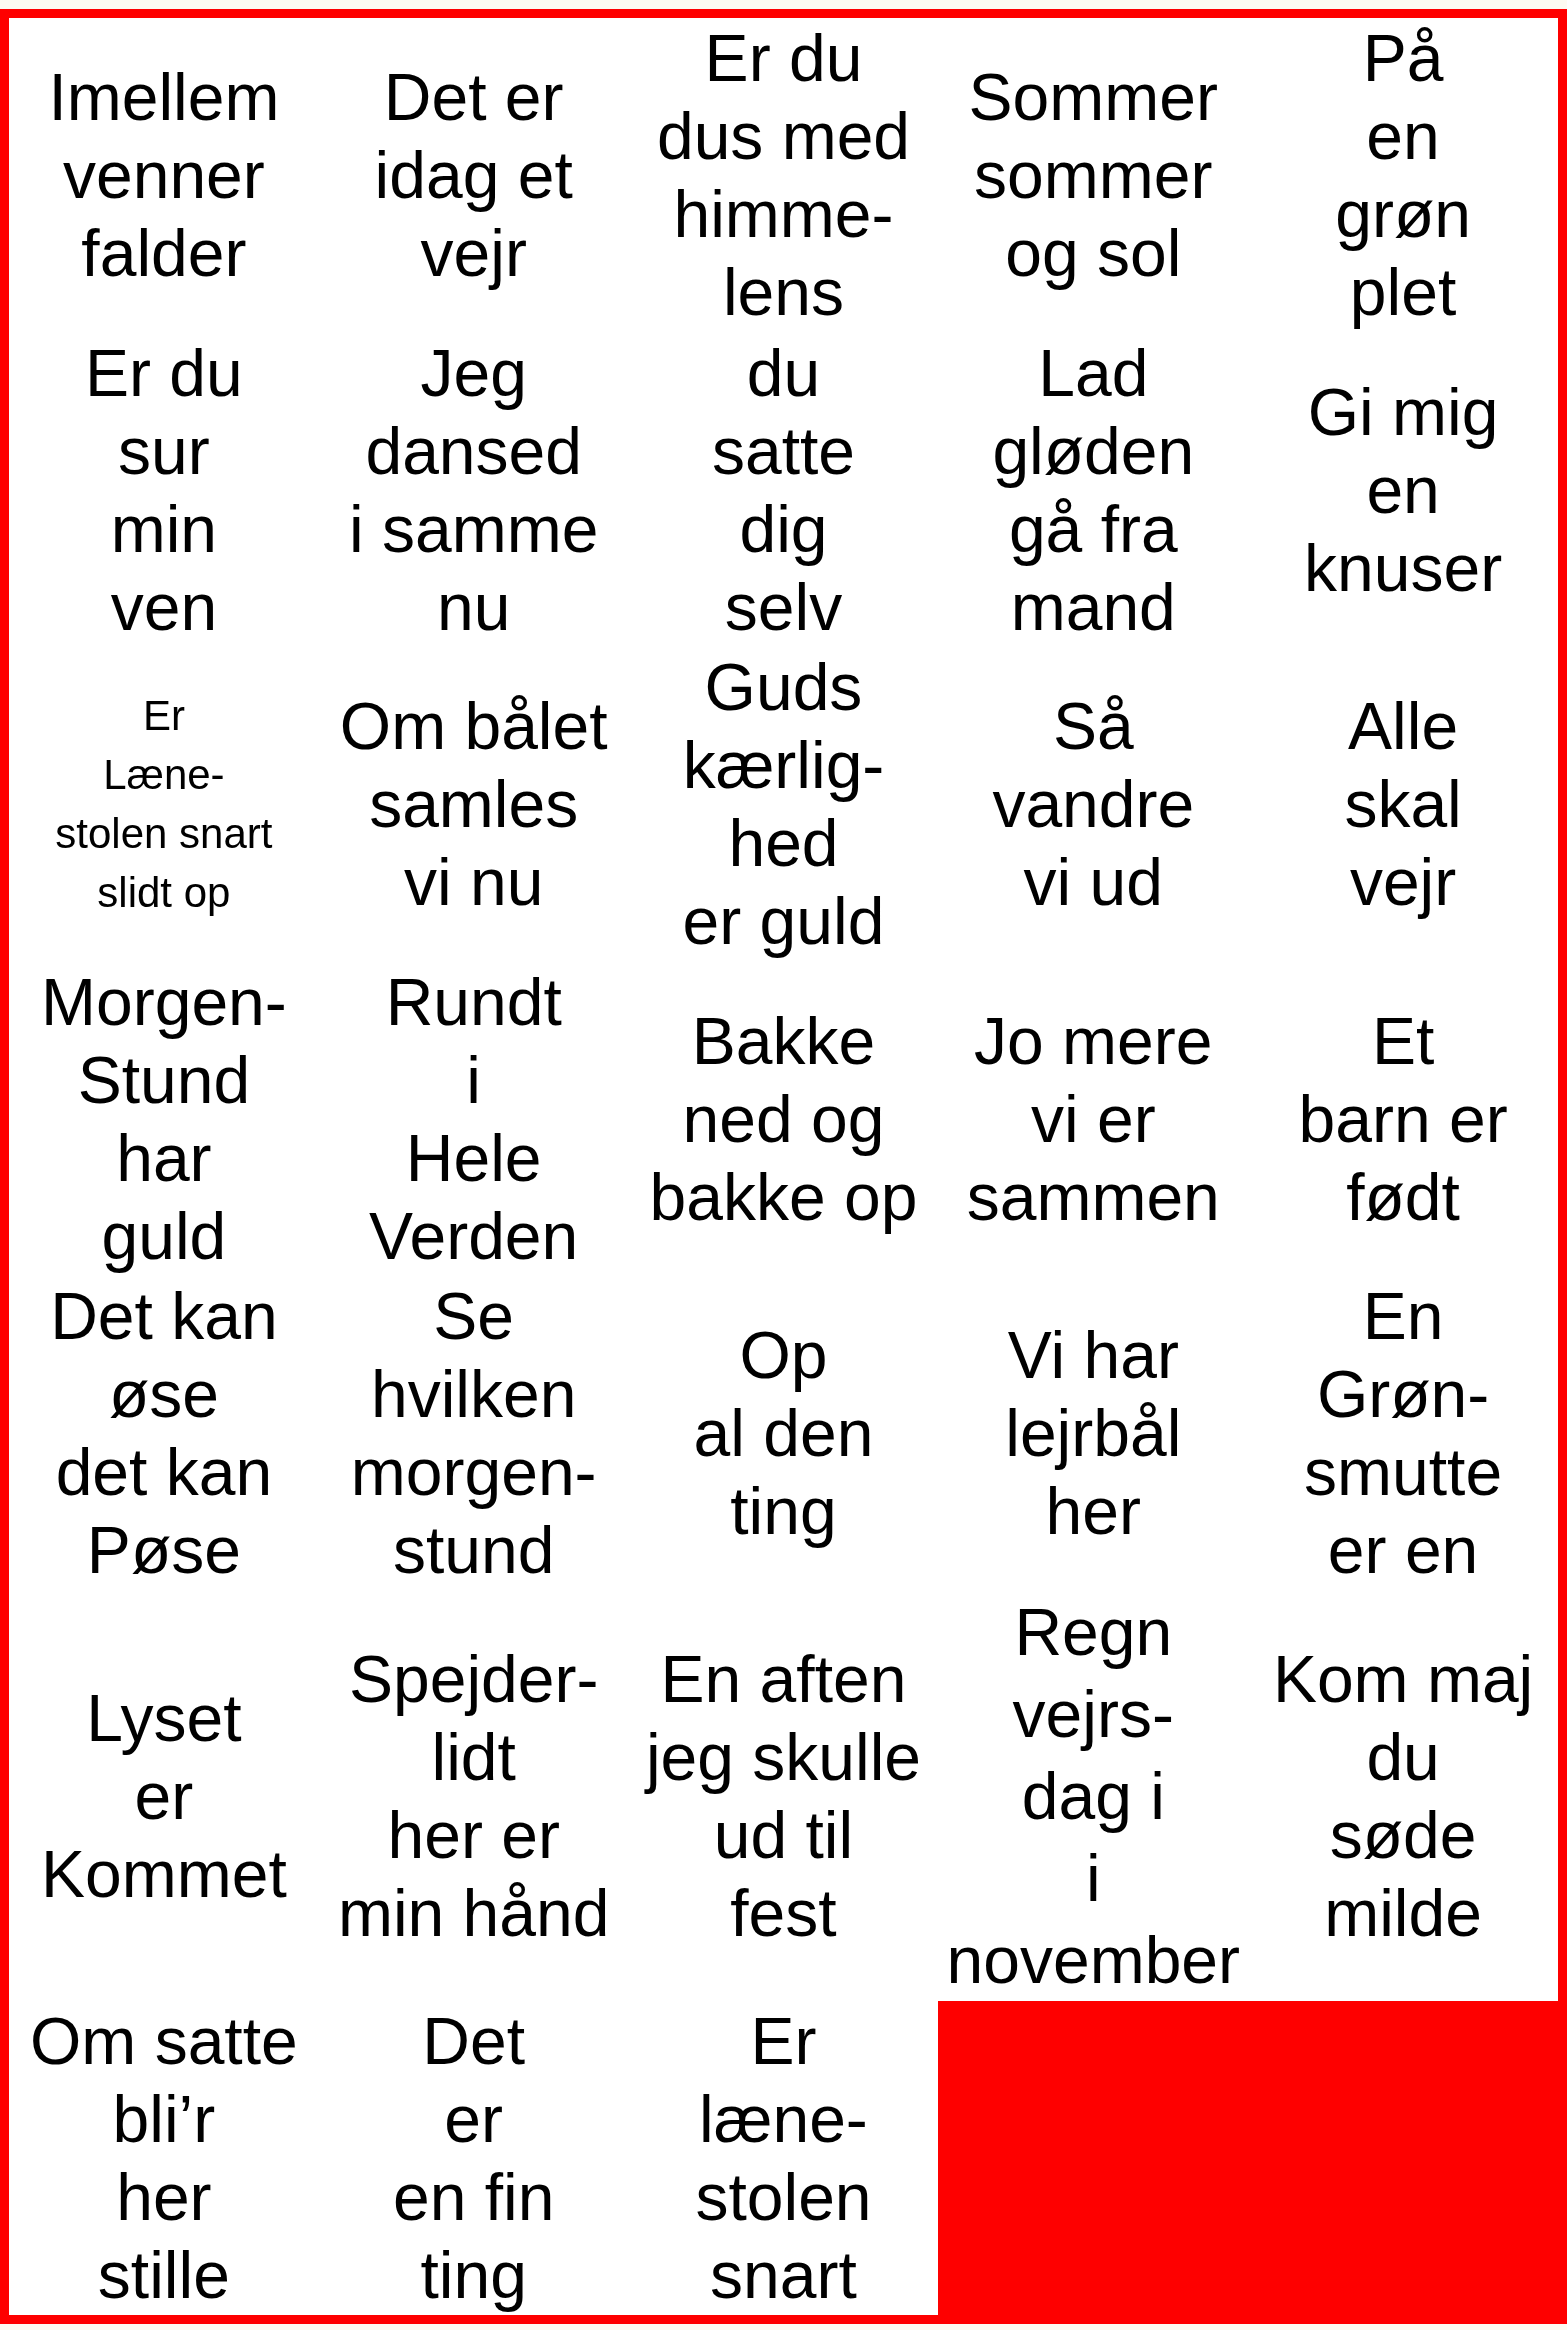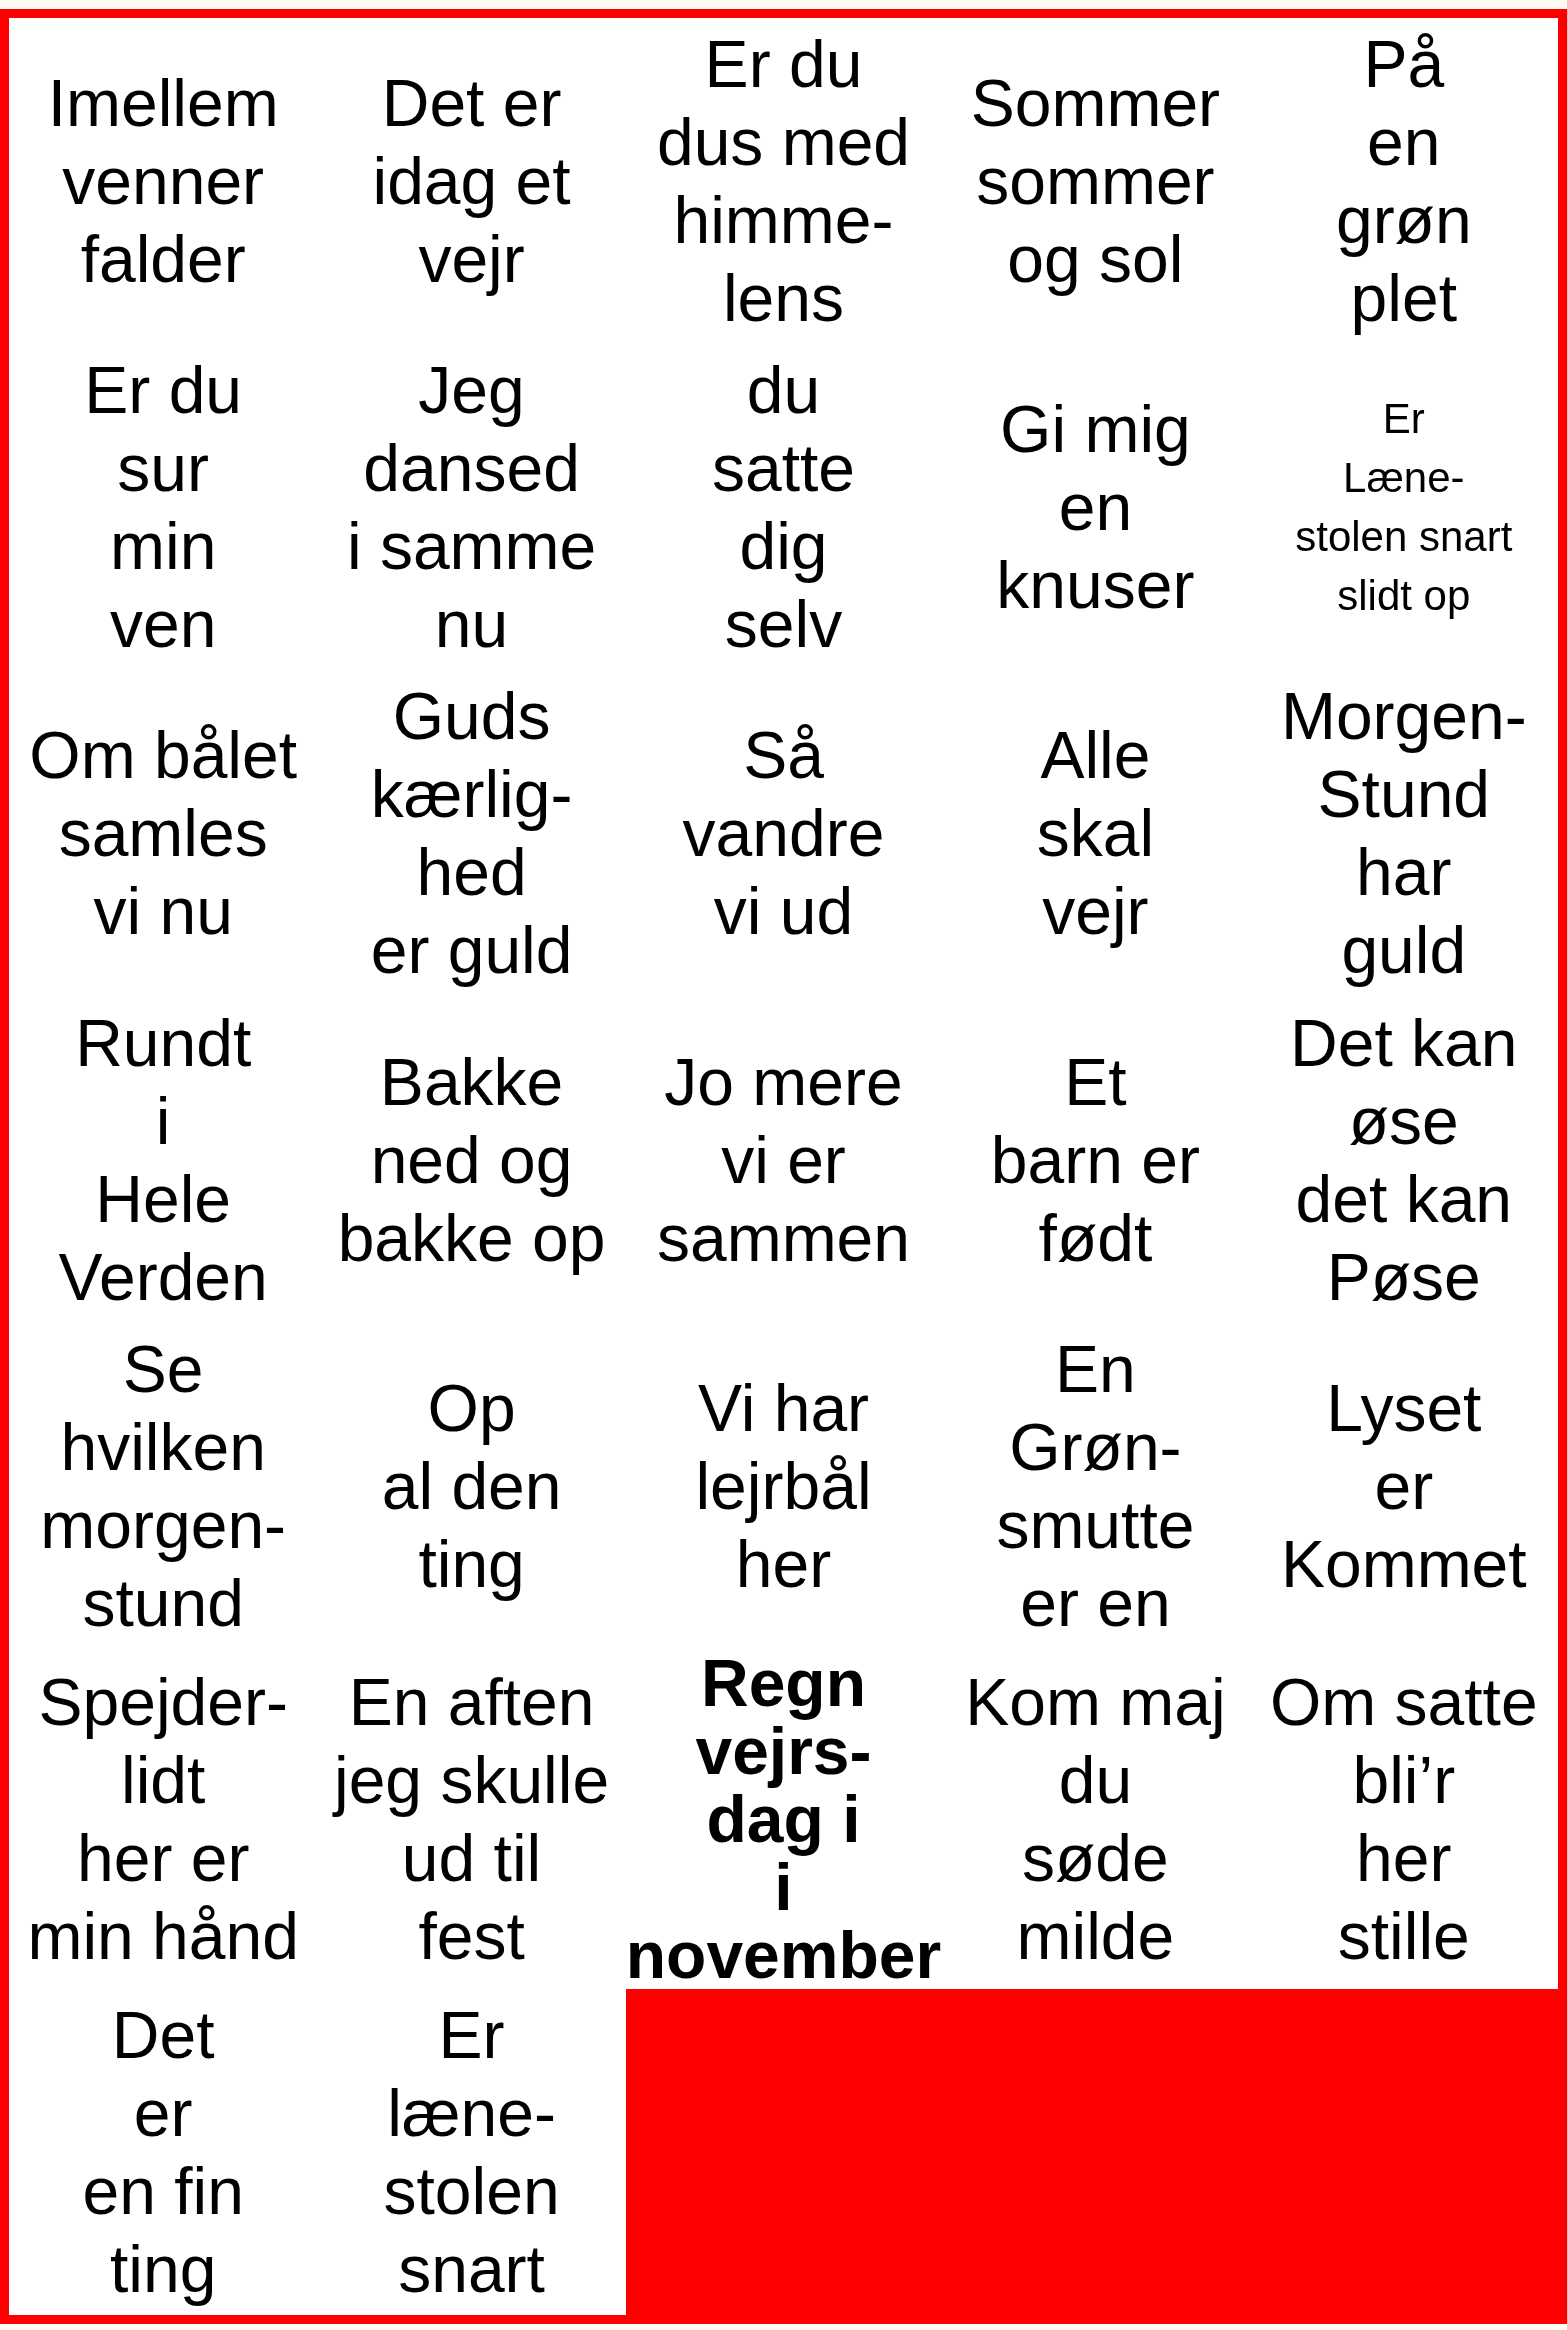--- a/index.html
+++ b/index.html
@@ -37,22 +37,21 @@
     color: var(--text-color, #000000);
     font-size: 66px;
     line-height: 78px;
     letter-spacing: 0px;
   }
   .cell-text.small {
     font-size: 42px;
     line-height: 59px;
   }
   .cell-text.tight {
-    line-height: 68px;
-    font-weight: bold;
+    line-height: 82px;
   }
 </style>
 </head>
 <body>
 
 <div class="card">
   <div class="cell">
       <div class="cell-text">Imellem
 venner
 falder</div>
@@ -90,20 +89,26 @@
       <div class="cell-text">Jeg
 dansed
 i samme
 nu</div>
     </div>
   <div class="cell">
       <div class="cell-text">du
 satte
 dig
 selv</div>
+    </div>
+  <div class="cell">
+      <div class="cell-text">Lad
+gløden
+gå fra
+mand</div>
     </div>
 
   <div class="cell">
       <div class="cell-text">Gi mig
 en
 knuser</div>
     </div>
   <div class="cell">
       <div class="cell-text small">Er
 Læne-

